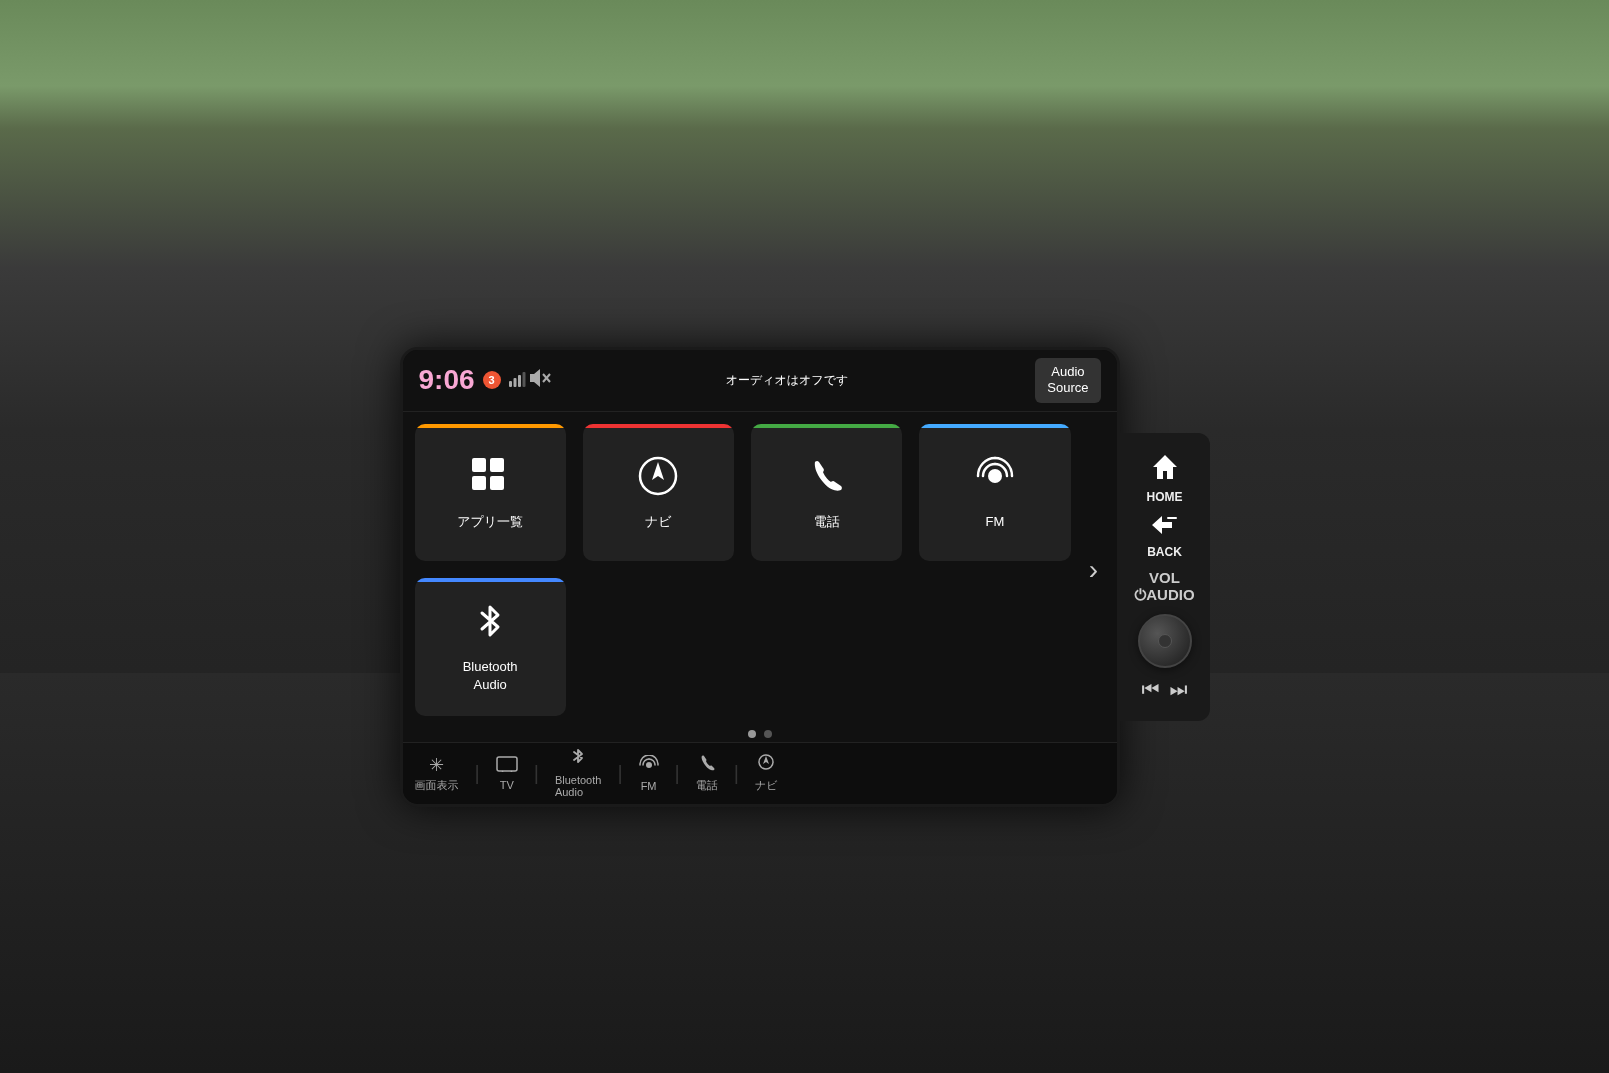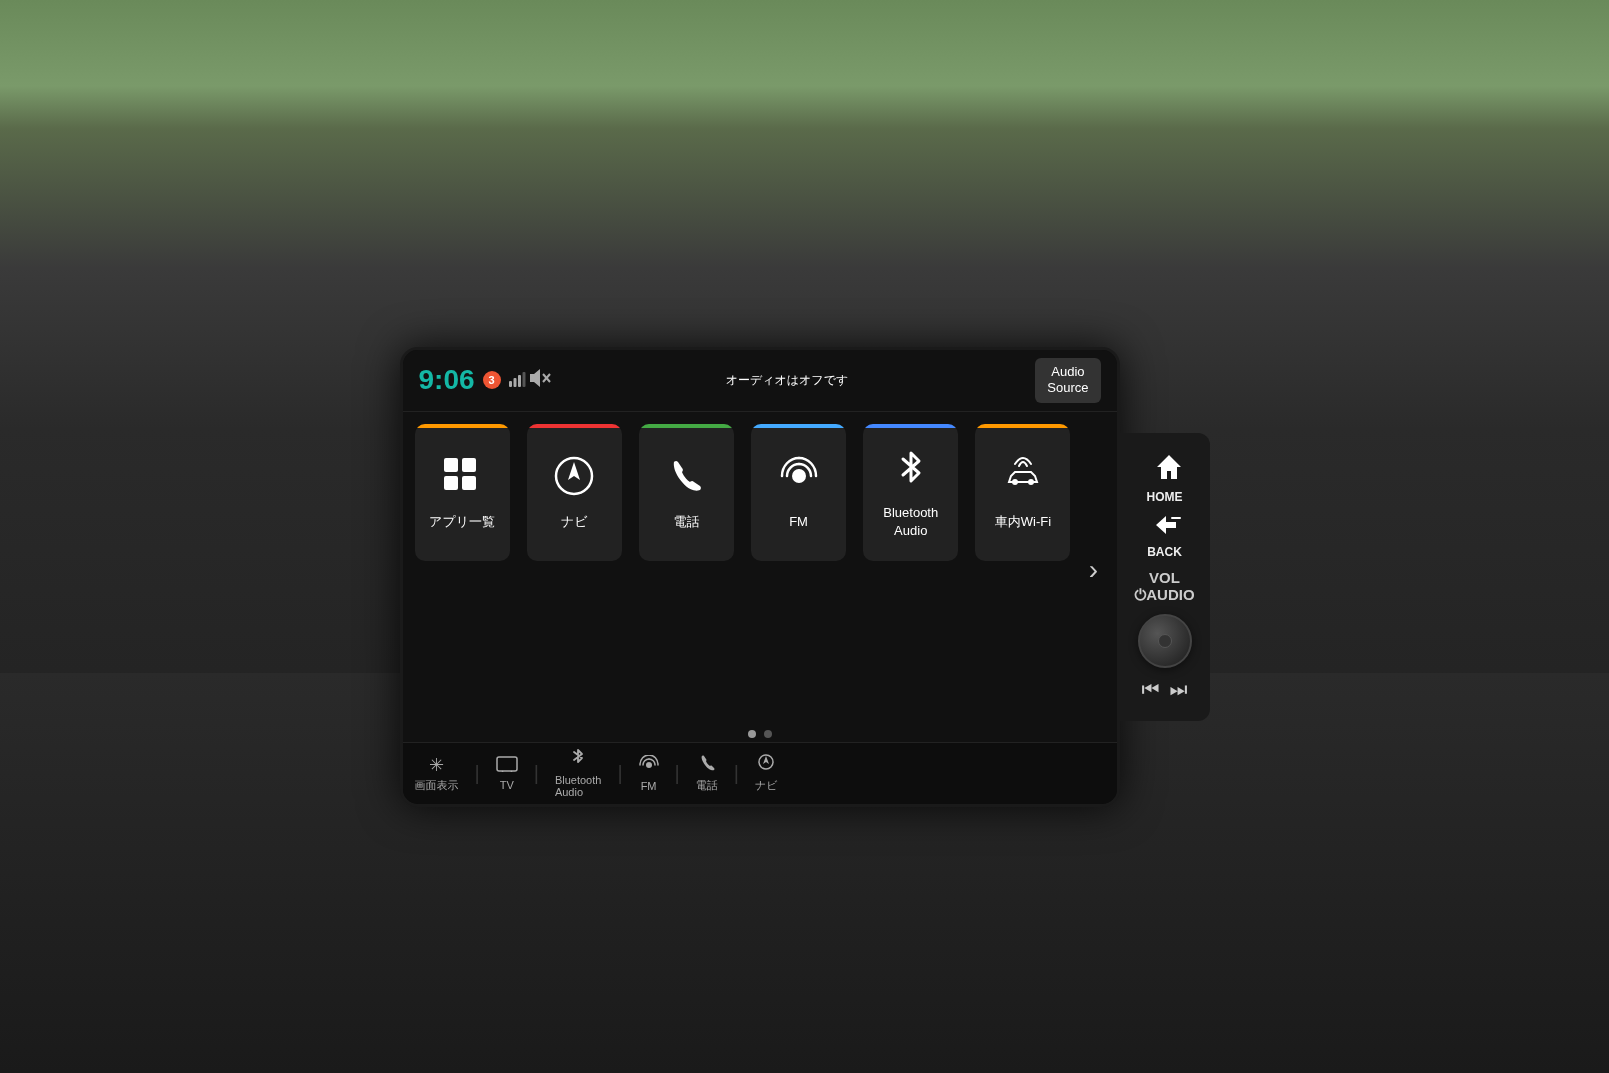--- a/index.html
+++ b/index.html
@@ -68,21 +68,21 @@
       display: flex;
       align-items: center;
       padding: 8px 16px;
       background: #111;
       min-height: 52px;
       border-bottom: 1px solid #222;
     }
     .time {
       font-size: 28px;
       font-weight: bold;
-      color: #14b8a6;
+      color: #f9a8d4;
       margin-right: 8px;
     }
     .notification-dot {
       width: 18px;
       height: 18px;
       background: #e53;
       border-radius: 50%;
       display: flex;
       align-items: center;
       justify-content: center;
@@ -125,21 +125,21 @@
       flex: 1;
       display: flex;
       align-items: stretch;
       background: #111;
       padding: 12px 8px 8px 12px;
       gap: 8px;
     }
 
     .app-grid {
       display: grid;
-      grid-template-columns: repeat(6, 1fr);
+      grid-template-columns: repeat(4, 1fr);
       grid-template-rows: repeat(2, 1fr);
       gap: 17px;
       flex: 1;
     }
 
     .app-tile {
       border-radius: 10px;
       display: flex;
       flex-direction: column;
       align-items: center;
@@ -248,21 +248,21 @@
       align-items: center;
       gap: 10px;
       padding: 20px 15px;
       background: #1a1a1a;
       border-radius: 0 12px 12px 0;
       width: 90px;
     }
     .hw-btn {
       display: flex;
       flex-direction: column;
-      align-items: flex-end;
+      align-items: center;
       gap: 3px;
       cursor: pointer;
       color: #ccc;
     }
     .hw-btn .btn-icon {
       font-size: 22px;
     }
     .hw-btn .btn-label {
       font-size: 12px;
       font-weight: bold;
@@ -388,33 +388,20 @@
         <div class="app-tile tile-blue-bottom">
           <span class="tile-icon">
             <svg viewBox="0 0 44 44">
               <polyline points="14,14 30,28 22,36 22,8 30,16 14,30" fill="none" stroke="white" stroke-width="3" stroke-linecap="round" stroke-linejoin="round"></polyline>
             </svg>
           </span>
           <span class="tile-label">Bluetooth<br>Audio</span>
         </div>
 
 
-        <div class="app-tile tile-orange">
-          <span class="tile-icon">
-            <svg viewBox="0 0 44 44">
-              <path d="M8,28 L10,22 L14,18 L30,18 L34,22 L36,28 Z" fill="none" stroke="white" stroke-width="2"></path>
-              <circle cx="14" cy="28" r="3"></circle>
-              <circle cx="30" cy="28" r="3"></circle>
-              <rect x="12" y="22" width="20" height="6" fill="none"></rect>
-              <path d="M18,12 C18,12 20,8 22,8 C24,8 26,12 26,12" fill="none" stroke="white" stroke-width="2" stroke-linecap="round"></path>
-              <path d="M14,10 C14,10 18,4 22,4 C26,4 30,10 30,10" fill="none" stroke="white" stroke-width="2" stroke-linecap="round"></path>
-            </svg>
-          </span>
-          <span class="tile-label">車内Wi-Fi</span>
-        </div>
 
 
       </div>
 
       <div class="arrow-right">›</div>
 
     </div>
 
     <div class="pagination">
       <div class="dot active"></div>

